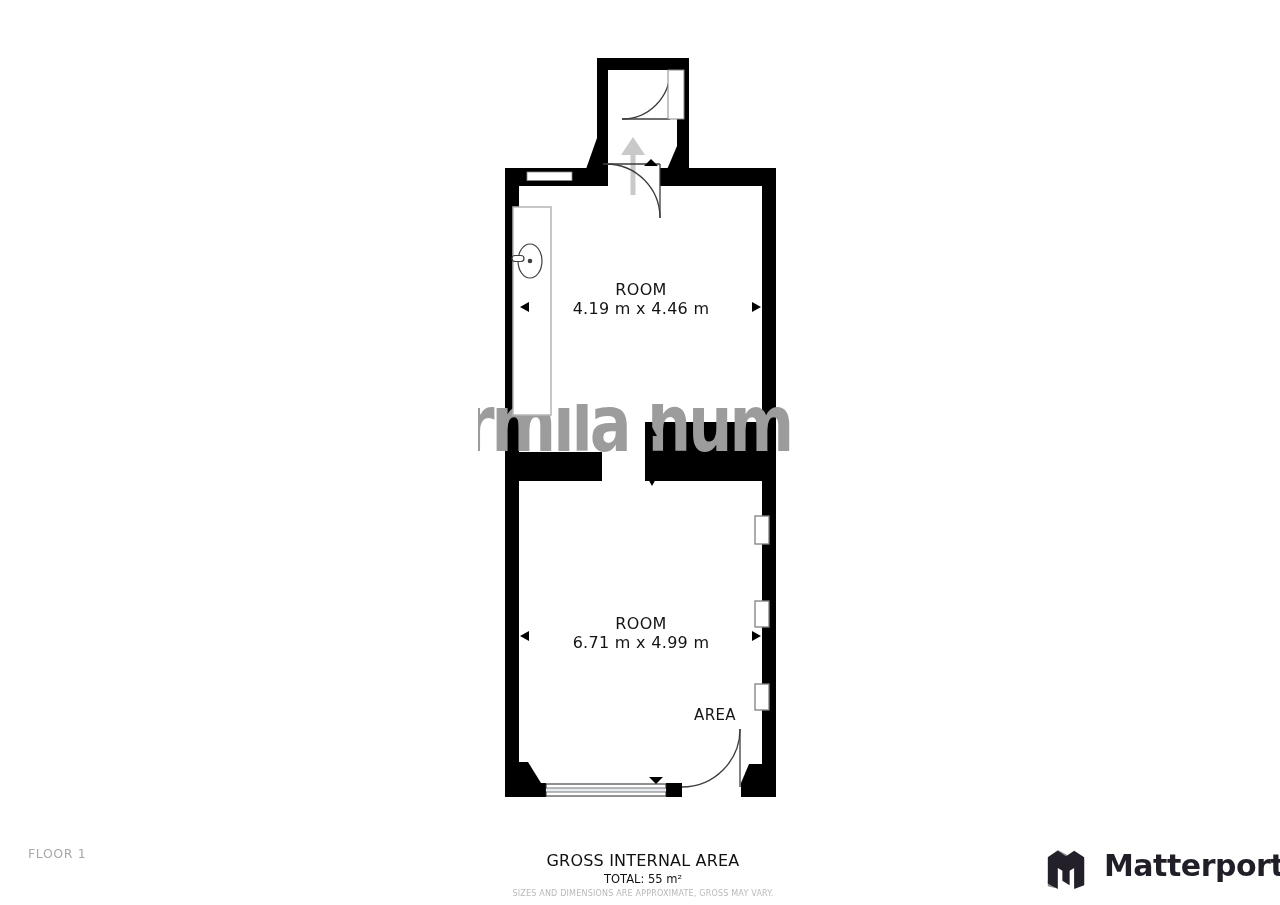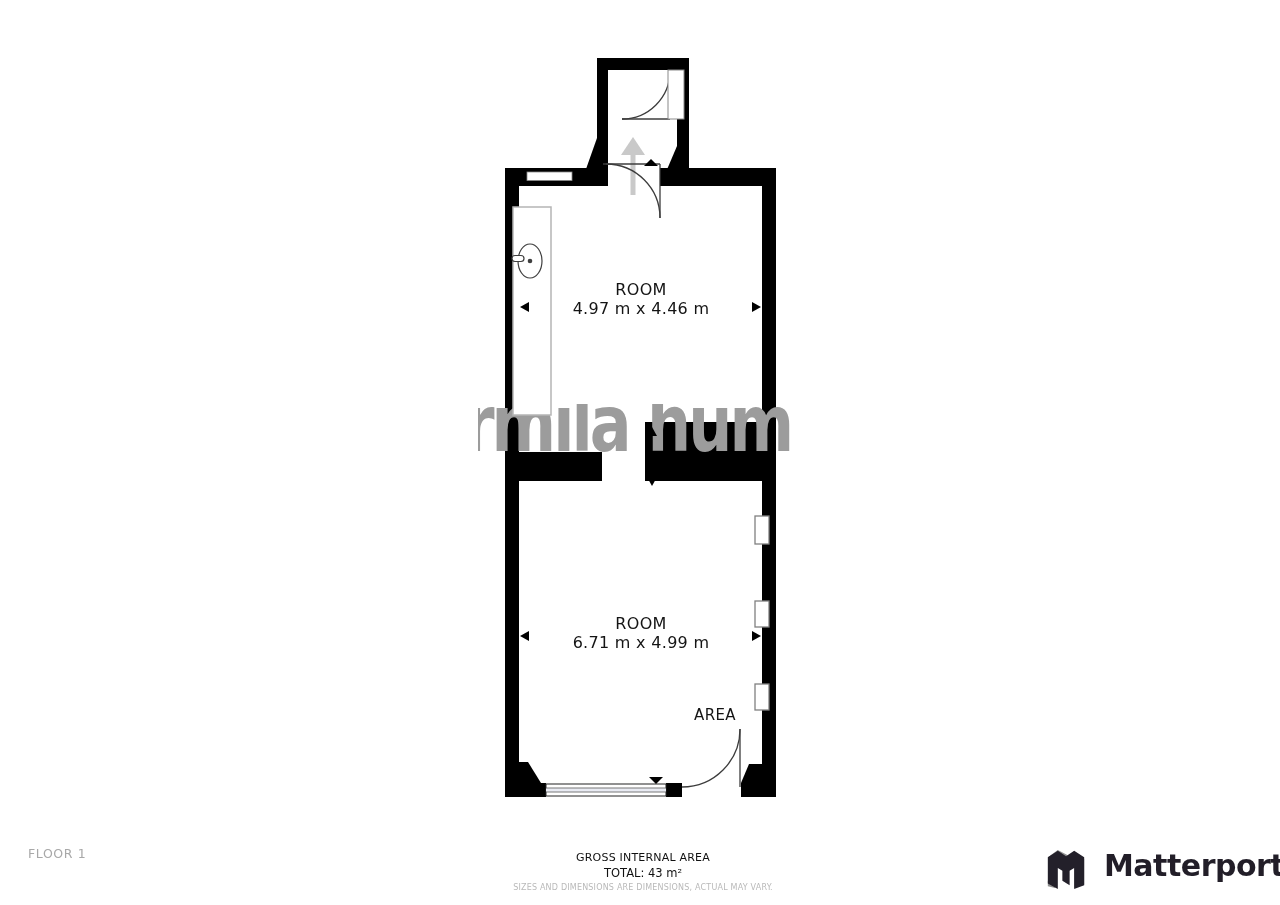--- a/index.html
+++ b/index.html
@@ -22,21 +22,21 @@
   .lbl{position:absolute;z-index:4;text-align:center;color:#141414;}
   .room-label{left:505px;width:272px;font-size:16px;line-height:18.5px;letter-spacing:.3px;}
   .room-name{font-size:16px;}
   .entry{left:655px;width:120px;top:706px;font-size:15px;letter-spacing:.4px;}
   #watermark{position:absolute;z-index:2;left:478px;top:404px;width:314px;height:70px;
              overflow:hidden;pointer-events:none;}
   #watermark span{position:absolute;left:-14px;top:-26px;white-space:nowrap;
              font-size:62px;font-weight:700;letter-spacing:-3px;
              color:var(--watermark,#9c9c9c);transform:scaleY(1.25);transform-origin:top left;}
   #footer{position:absolute;z-index:4;left:443px;top:851px;width:400px;text-align:center;}
-  #footer .l1{font-size:11px;color:#111;letter-spacing:.2px;}
+  #footer .l1{font-size:16px;color:#111;letter-spacing:.2px;}
   #footer .l2{font-size:11.5px;color:#111;margin-top:2px;}
   #footer .l3{font-size:8px;color:var(--faint,#b9b9b9);margin-top:3px;letter-spacing:.2px;}
   #floor-label{position:absolute;z-index:4;left:28px;top:846px;font-size:12.5px;
                color:var(--muted,#a8a8a8);letter-spacing:.6px;}
   #brand{position:absolute;z-index:4;left:1046px;top:846px;width:230px;height:48px;}
   #brand .mark{position:absolute;left:0;top:2px;width:40px;height:42px;}
   #brand .word{position:absolute;left:58px;top:2px;font-size:30px;font-weight:bold;
                color:var(--logo,#221e28);letter-spacing:-0.5px;}
 </style>
 </head>
@@ -121,34 +121,34 @@
     <polygon class="marker" points="656,784 649,777 663,777"></polygon>
 
     <g>
       <line class="thin" x1="740" y1="729" x2="740" y2="787"></line>
       <path class="thin" d="M 740 729 A 58 58 0 0 1 682 787"></path>
     </g>
   </svg>
 
   <div class="lbl room-label" style="top:281px;">
     <div class="room-name">ROOM</div>
-    <div class="room-dims">4.97 m x 4.46 m</div>
+    <div class="room-dims">4.19 m x 4.46 m</div>
   </div>
 
   <div class="lbl room-label" style="top:615px;">
     <div class="room-name">ROOM</div>
     <div class="room-dims">6.71 m x 4.99 m</div>
   </div>
 
   <div class="lbl entry">AREA</div>
 
   <div id="footer">
     <div class="l1">GROSS INTERNAL AREA</div>
-    <div class="l2">TOTAL: 43 m²</div>
-    <div class="l3">SIZES AND DIMENSIONS ARE DIMENSIONS, ACTUAL MAY VARY.</div>
+    <div class="l2">TOTAL: 55 m²</div>
+    <div class="l3">SIZES AND DIMENSIONS ARE APPROXIMATE, GROSS MAY VARY.</div>
   </div>
 
   <div id="floor-label">FLOOR 1</div>
 
   <div id="brand">
     <svg class="mark" viewBox="0 0 44 46">
       <polygon fill="#8f8f8f" points="2,10 13,2 24,8 13,16"></polygon>
       <polygon fill="#8f8f8f" points="31,6 42,12 42,40 31,44"></polygon>
       <polygon fill="#8f8f8f" points="2,36 10,32 10,44 2,42"></polygon>
       <polygon fill="#23202a" points="2,10 13,3 22,9 31,3 42,10 42,41 31,45 31,22 26,25 26,41 18,36 18,25 13,22 13,45 2,39"></polygon>

